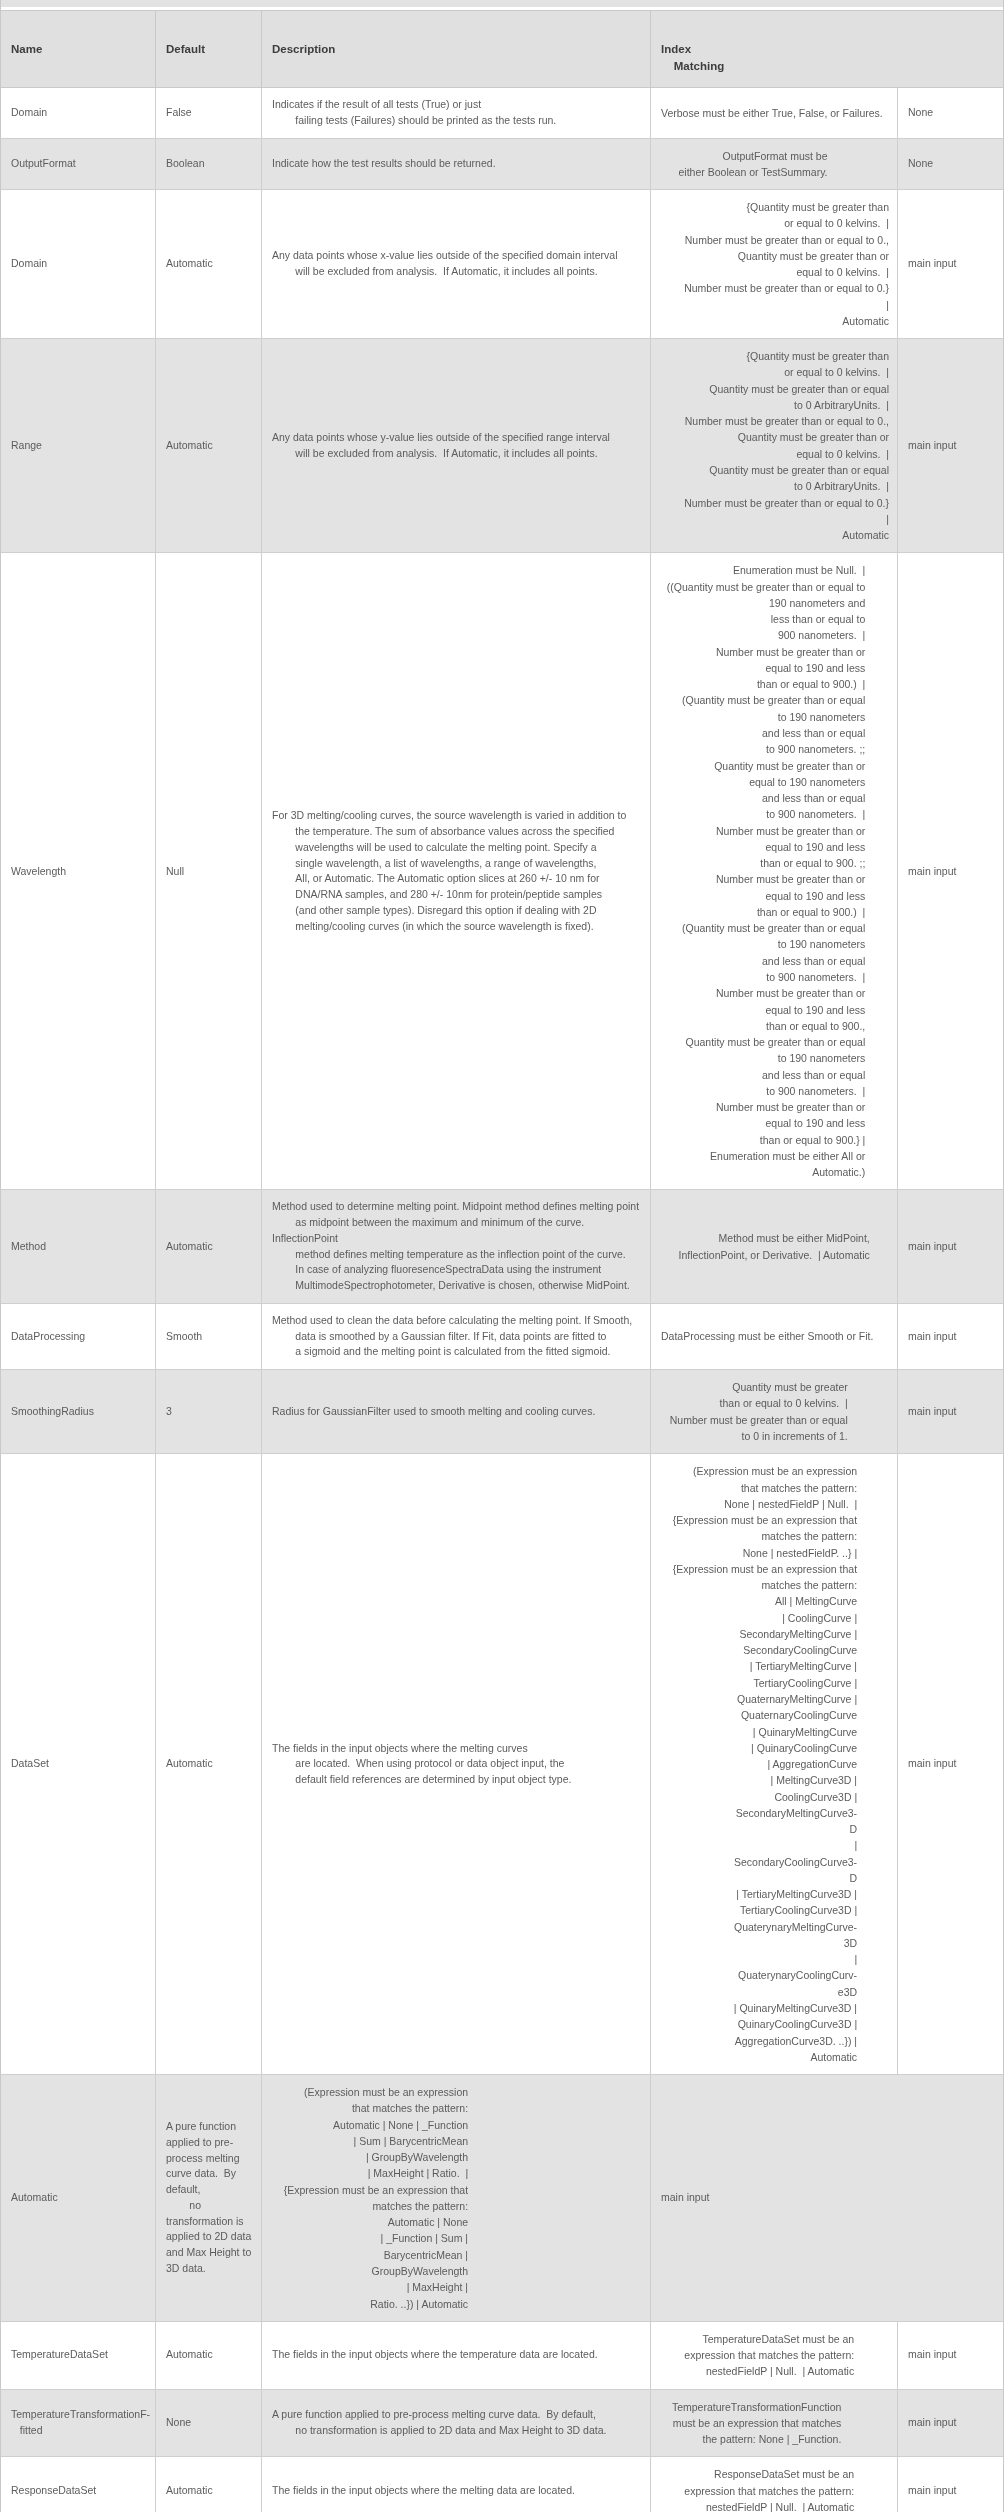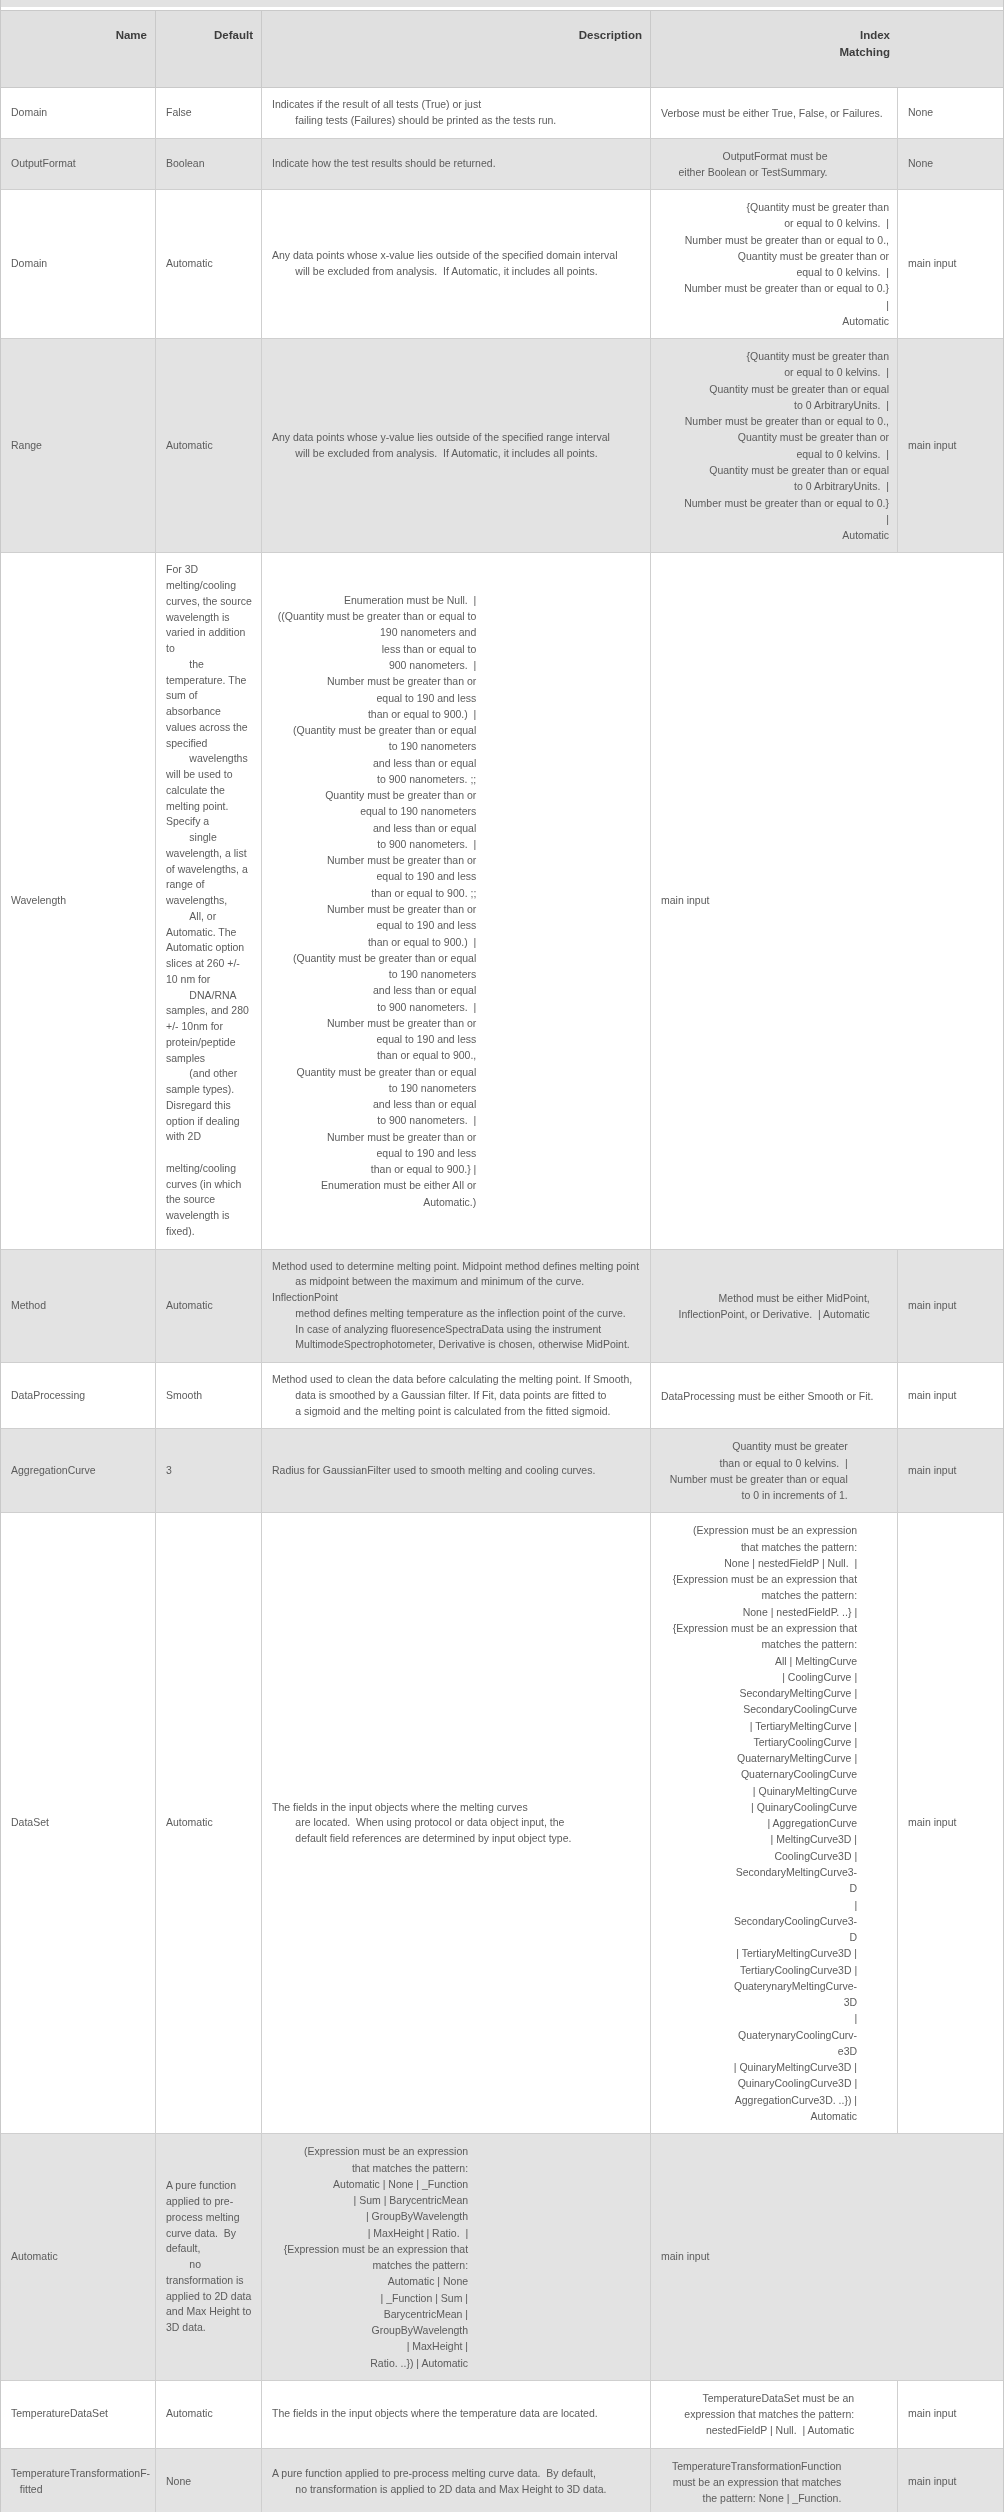--- a/index.html
+++ b/index.html
@@ -1,20 +1,20 @@
 <!DOCTYPE html>
 <html><head>
 <meta charset="utf-8">
 <style>
   html,body{margin:0;padding:0;background:#ffffff;font-family:"Liberation Sans",sans-serif;}
   .wrap{width:1004px;border-left:1px solid #c9c9c9;border-right:1px solid #c9c9c9;box-sizing:border-box;}
   .top-strip{height:7px;background:#e2e2e2;border-bottom:3px solid #ffffff;}
   .grid-row{display:grid;grid-template-columns:155px 106px 389px 247px 1fr;}
   .header-row{background:#e0e0e0;border-top:1px solid #c9c9c9;border-bottom:1px solid #c9c9c9;min-height:78px;box-sizing:border-box;}
-  .header-cell{padding:16px 8px 8px 10px;font-weight:bold;font-size:11.5px;color:#3d3d3d;border-right:1px solid #c9c9c9;white-space:pre-wrap;box-sizing:border-box;line-height:1.5;text-align:right;}
+  .header-cell{padding:30px 8px 8px 10px;font-weight:bold;font-size:11.5px;color:#3d3d3d;border-right:1px solid #c9c9c9;white-space:pre-wrap;box-sizing:border-box;line-height:1.5;}
   .header-cell:last-child{border-right:none;}
   .row{background:#ffffff;border-bottom:1px solid #cfcfcf;}
   #rows .row:nth-child(even){background:#e3e3e3;}
   .cell{padding:9px 8px 9px 10px;font-size:10.5px;color:#5c5c5c;line-height:1.5;border-right:1px solid #cfcfcf;display:flex;align-items:center;white-space:pre-wrap;word-wrap:break-word;overflow-wrap:break-word;box-sizing:border-box;}
   .cell:last-child{border-right:none;}
   .cell.pattern{line-height:1.55;text-align:right;}
 </style>
 </head>
 <body>
 
@@ -71,20 +71,21 @@
    Quantity must be greater than or
           equal to 0 kelvins.  |
       Quantity must be greater than or equal
           to 0 ArbitraryUnits.  |
       Number must be greater than or equal to 0.} |
  Automatic</div>
     <div class="cell index">main input</div>
   </div>
       <div class="grid-row row">
     <div class="cell name">Wavelength</div>
+    <div class="cell default">Null</div>
     <div class="cell desc">For 3D melting/cooling curves, the source wavelength is varied in addition to
         the temperature. The sum of absorbance values across the specified
         wavelengths will be used to calculate the melting point. Specify a
         single wavelength, a list of wavelengths, a range of wavelengths,
         All, or Automatic. The Automatic option slices at 260 +/- 10 nm for
         DNA/RNA samples, and 280 +/- 10nm for protein/peptide samples
         (and other sample types). Disregard this option if dealing with 2D
         melting/cooling curves (in which the source wavelength is fixed).</div>
     <div class="cell pattern">Enumeration must be Null.  |
   ((Quantity must be greater than or equal to
@@ -141,21 +142,21 @@
       <div class="grid-row row">
     <div class="cell name">DataProcessing</div>
     <div class="cell default">Smooth</div>
     <div class="cell desc">Method used to clean the data before calculating the melting point. If Smooth,
         data is smoothed by a Gaussian filter. If Fit, data points are fitted to
         a sigmoid and the melting point is calculated from the fitted sigmoid.</div>
     <div class="cell pattern">DataProcessing must be either Smooth or Fit.</div>
     <div class="cell index">main input</div>
   </div>
       <div class="grid-row row">
-    <div class="cell name">AggregationCurve</div>
+    <div class="cell name">SmoothingRadius</div>
     <div class="cell default">3</div>
     <div class="cell desc">Radius for GaussianFilter used to smooth melting and cooling curves.</div>
     <div class="cell pattern">Quantity must be greater
           than or equal to 0 kelvins.  |
    Number must be greater than or equal
           to 0 in increments of 1.</div>
     <div class="cell index">main input</div>
   </div>
       <div class="grid-row row">
     <div class="cell name">DataSet</div>

